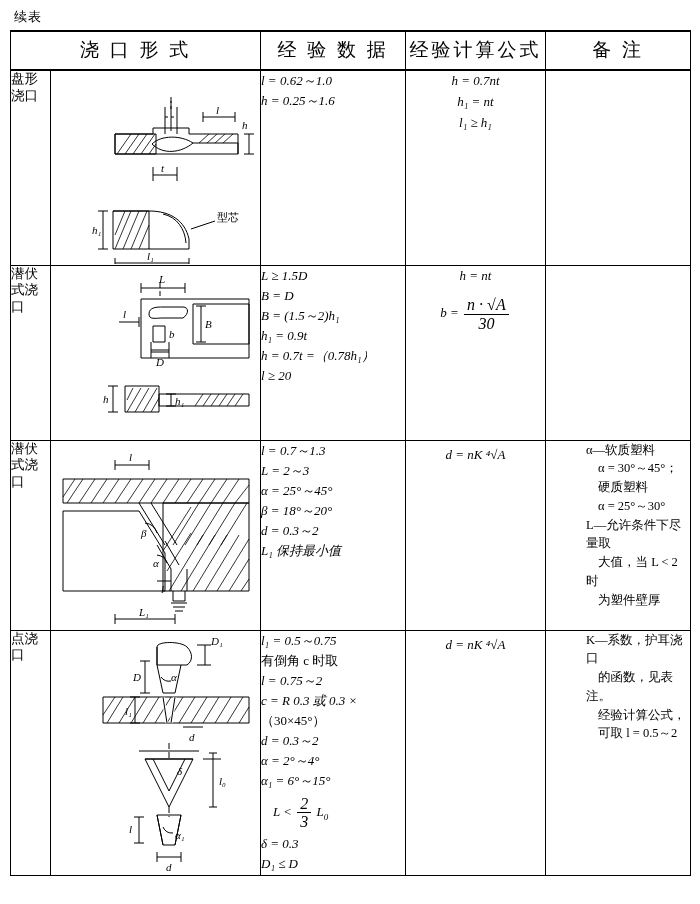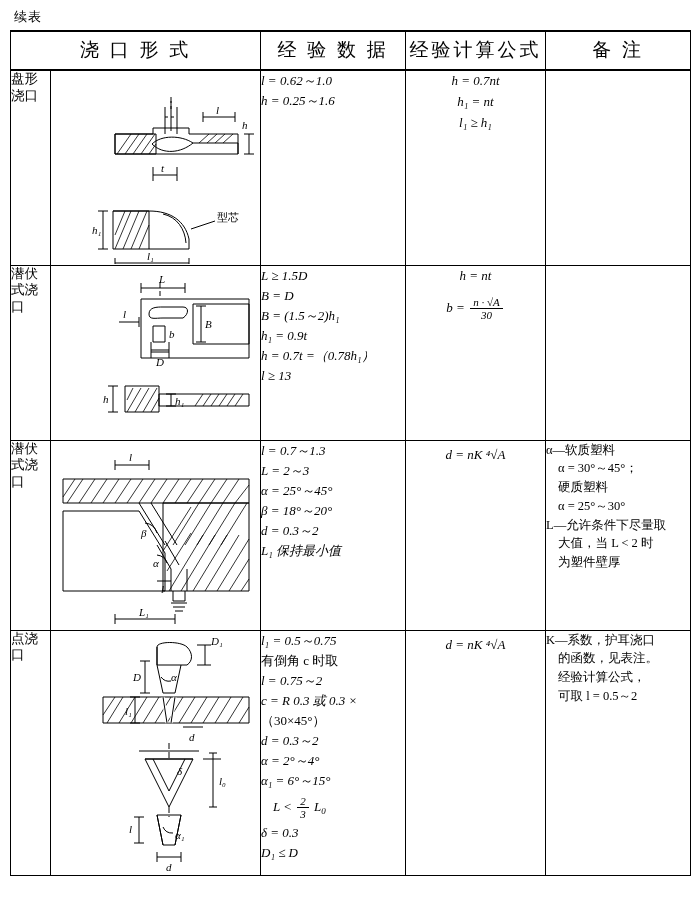--- a/index.html
+++ b/index.html
@@ -81,27 +81,27 @@
     line-height: 1.6;
     text-align: center;
   }
   td.note {
     padding: 8px 8px 8px 8px;
     font-size: 12.5px;
     line-height: 1.5;
   }
   .it { font-style: italic; }
   .line { white-space: nowrap; }
-  .note-line { text-indent: 0; }
+  .note-line { text-indent: 0; margin-left: 40px; }
   .note-line.ind { text-indent: 12px; }
   .frac {
     display: inline-block;
     vertical-align: middle;
     text-align: center;
-    font-size: 11px;
+    font-size: 16px;
     line-height: 1.1;
     margin: 0 2px;
   }
   .frac .num { display: block; border-bottom: 1px solid #000; padding: 0 3px; }
   .frac .den { display: block; padding: 0 3px; font-style: italic; }
   .sub { font-size: 9px; vertical-align: sub; }
   .fig-label {
     font-size: 11px;
     font-family: "Liberation Serif", serif;
   }
@@ -266,21 +266,21 @@
             <text class="fig-label" x="50" y="137" font-style="italic">h</text>
             <text class="fig-label" x="122" y="139" font-style="italic">h₁</text>
           </svg>
         </td>
         <td class="textcell">
           <div class="line it">L ≥ 1.5D</div>
           <div class="line it">B = D</div>
           <div class="line it">B = (1.5～2)h₁</div>
           <div class="line it">h₁ = 0.9t</div>
           <div class="line it">h = 0.7t =（0.78h₁）</div>
-          <div class="line it">l ≥ 13</div>
+          <div class="line it">l ≥ 20</div>
         </td>
         <td class="formula">
           <div class="line it" style="margin-top:0">h = nt</div>
           <div style="margin-top:10px">
             <span class="it">b =</span>
             <span class="frac">
               <span class="num it">n · √A</span>
               <span class="den it">30</span>
             </span>
           </div>

